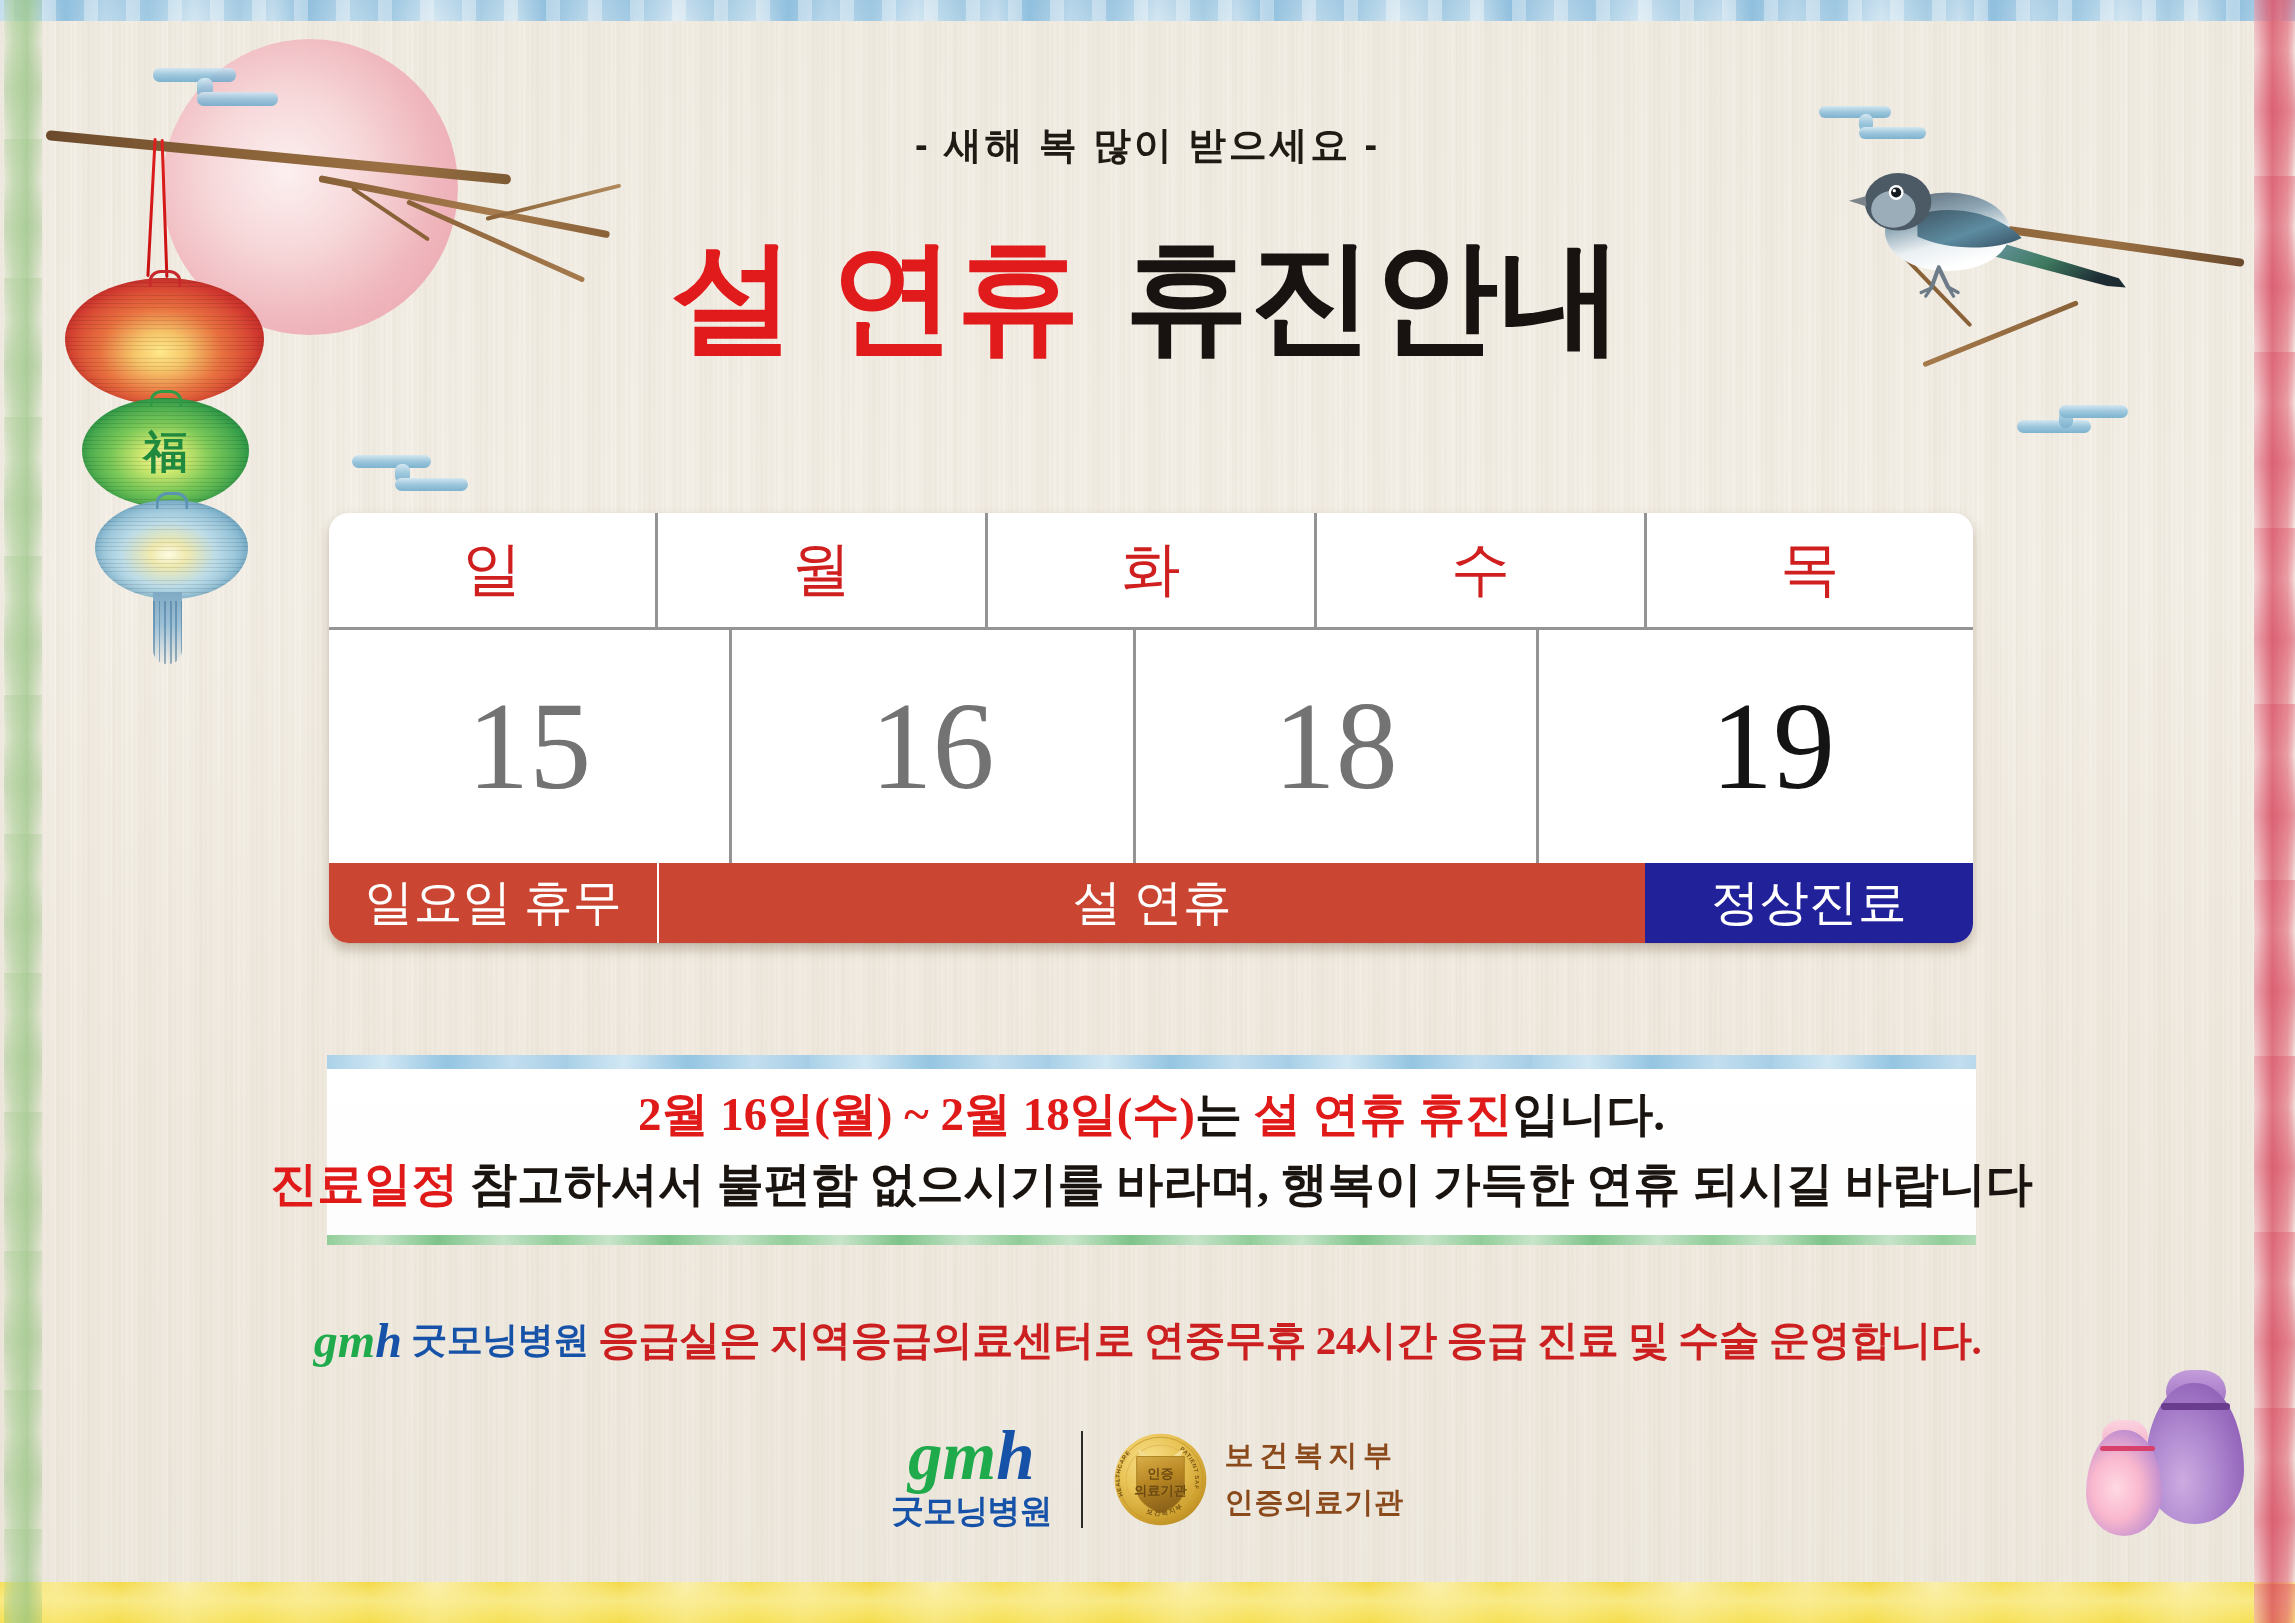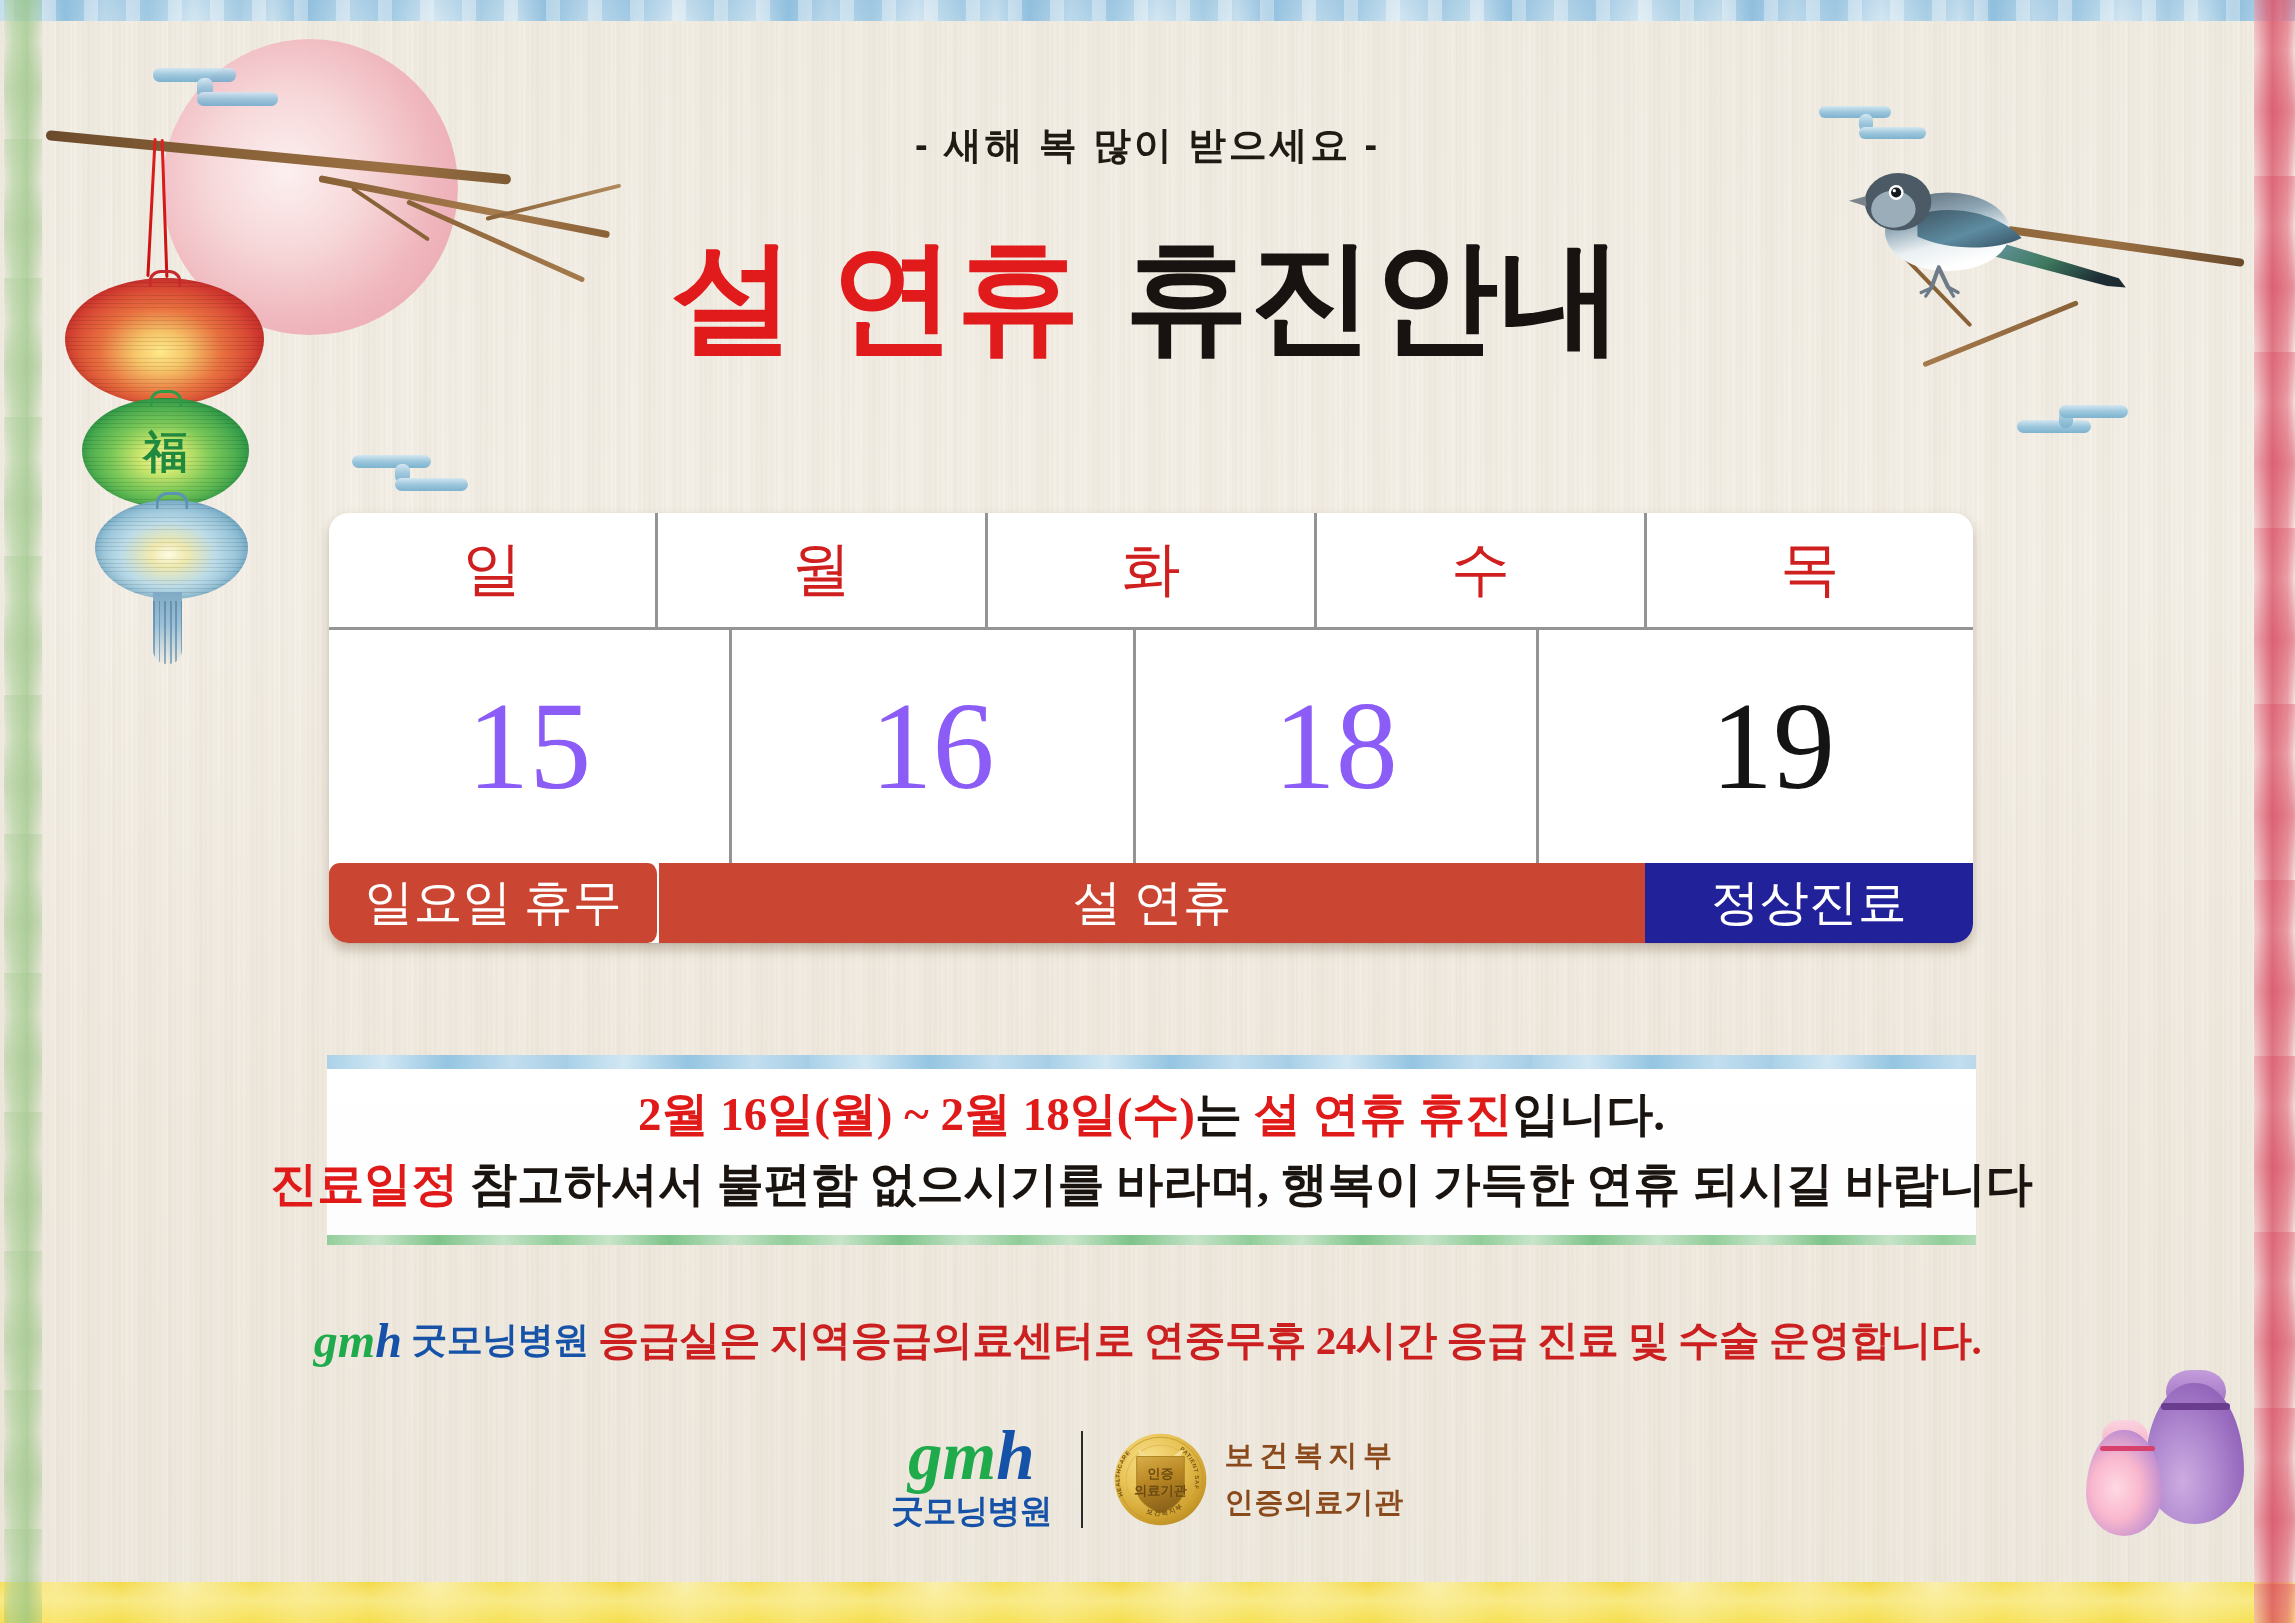--- a/index.html
+++ b/index.html
@@ -264,30 +264,30 @@
   .cal-dates {
     display: flex; flex: 1 1 auto;
   }
   .cal-dates .cell {
     flex: 1 1 0; display:flex; align-items:center; justify-content:center;
     font-size: 124px; font-weight: 400; line-height: 1;
     border-right: 3.2px solid #949494;
     font-family: "Liberation Serif", "DejaVu Serif", serif;
   }
   .cal-dates .cell:last-child { border-right: none; }
-  .d-red   { color: #8b5cf6; }
+  .d-red   { color: #737373; }
   .d-black { color: #141414; padding-left: 34px; }
 
   .cal-foot { display: flex; height: 80px; }
   .cal-foot .seg {
     display:flex; align-items:center; justify-content:center;
     color:#ffffff; font-size: 49px; font-weight: 400;
     font-family: "Liberation Serif", "DejaVu Serif", serif;
   }
-  .seg-sun { flex: 1 1 0; background:#cb4632; border-right: 2.3px solid #ffffff; border-radius: 11px; }
+  .seg-sun { flex: 1 1 0; background:#cb4632; border-right: 2.3px solid #ffffff; }
   .seg-hol { flex: 3 3 0; background:#cb4632; }
   .seg-nor { flex: 1 1 0; background:#21219a; }
 
   
   #notice {
     position: absolute; left: 327px; top: 1055px;
     width: 1649px; height: 190px;
     background: linear-gradient(180deg,#ffffff 0%, #fdfdfd 100%);
     display: flex; flex-direction: column;
     justify-content: center; align-items: center;

